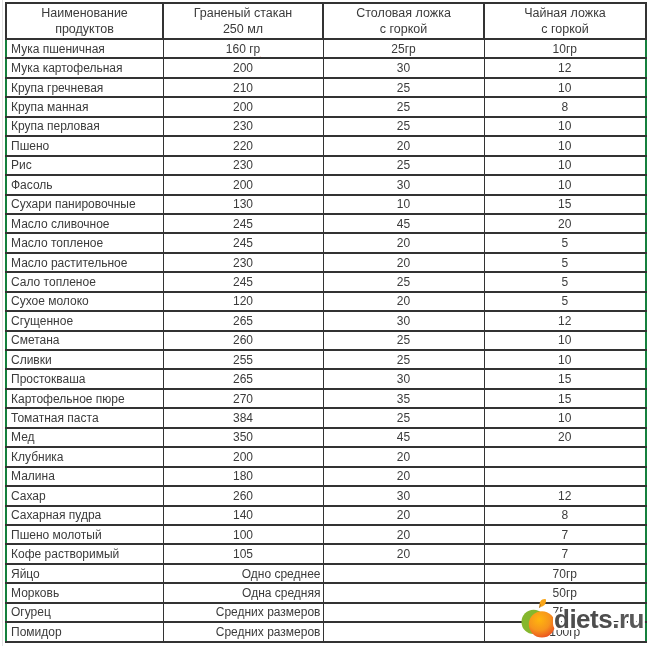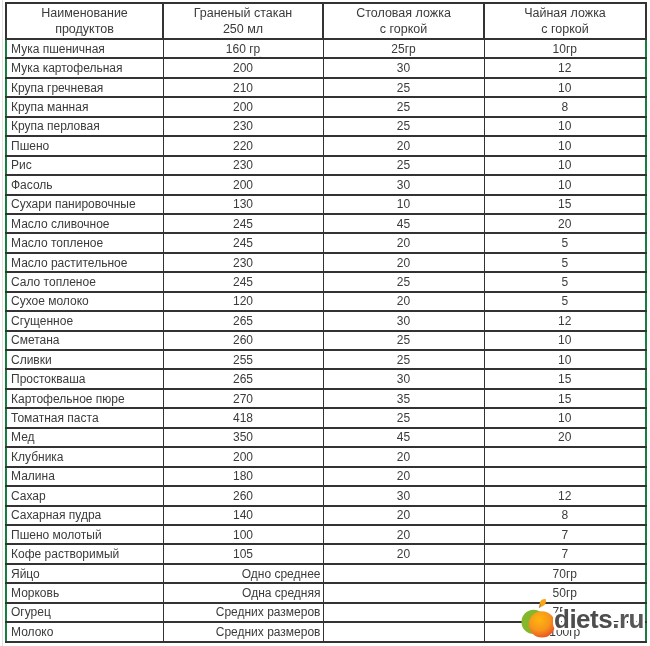--- a/index.html
+++ b/index.html
@@ -204,21 +204,21 @@
           <td class="c-val">15</td>
         </tr>
         <tr>
           <td class="c-name">Картофельное пюре</td>
           <td class="c-val">270</td>
           <td class="c-val">35</td>
           <td class="c-val">15</td>
         </tr>
         <tr>
           <td class="c-name">Томатная паста</td>
-          <td class="c-val">418</td>
+          <td class="c-val">384</td>
           <td class="c-val">25</td>
           <td class="c-val">10</td>
         </tr>
         <tr>
           <td class="c-name">Мед</td>
           <td class="c-val">350</td>
           <td class="c-val">45</td>
           <td class="c-val">20</td>
         </tr>
         <tr>
@@ -269,21 +269,21 @@
           <td class="c-val"></td>
           <td class="c-val">50гр</td>
         </tr>
         <tr>
           <td class="c-name">Огурец</td>
           <td class="c-val c-left">Средних размеров</td>
           <td class="c-val"></td>
           <td class="c-val">75гр</td>
         </tr>
         <tr>
-          <td class="c-name">Молоко</td>
+          <td class="c-name">Помидор</td>
           <td class="c-val c-left">Средних размеров</td>
           <td class="c-val"></td>
           <td class="c-val">100гр</td>
         </tr>
       </tbody>
   </table>
 
   <div class="watermark">
     <svg class="apple-icon" viewBox="0 0 40 42" xmlns="http://www.w3.org/2000/svg">
       <defs>

